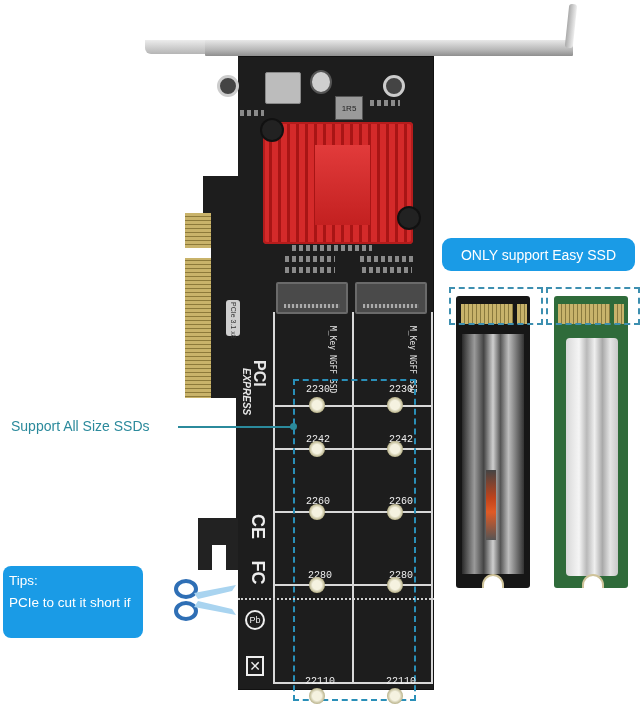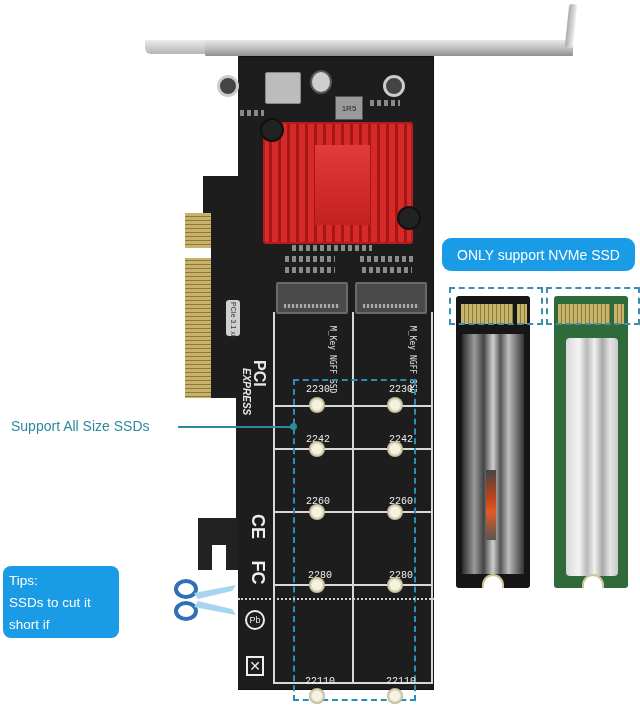--- a/index.html
+++ b/index.html
@@ -67,21 +67,21 @@
     
     .vtext { color: #e6e6e6; transform-origin: left top; white-space: nowrap; }
 
     
     .callout-nvme { left: 442px; top: 238px; width: 193px; height: 33px;
       background: #1a9be6; border-radius: 9px; color: #fff; font-size: 14px;
       display: flex; align-items: center; justify-content: center; }
     .callout-size { left: 11px; top: 418px; color: #2b8a9c; font-size: 14px; }
     .callout-line { left: 178px; top: 426px; width: 116px; height: 2px; background: #2b8a9c; }
     .callout-dot { left: 290px; top: 423px; width: 7px; height: 7px; border-radius: 50%; background: #2b8a9c; }
-    .tips { left: 3px; top: 566px; width: 116px; height: 72px; background: #1a9be6;
+    .tips { left: 3px; top: 566px; width: 140px; height: 72px; background: #1a9be6;
       border-radius: 8px; color: #fff; font-size: 13.5px; padding: 4px 6px; line-height: 22px; }
 
     
     .scissors { left: 172px; top: 577px; width: 66px; height: 46px; }
     .cut-line { left: 238px; top: 598px; width: 196px; height: 0; border-top: 2px dotted #cfcfcf; }
 
     
     .ssd { top: 296px; width: 74px; height: 292px; border-radius: 3px; }
     .ssd-dark { left: 456px; background: #161616; }
     .ssd-green { left: 554px; background: #2f6b3a; }
@@ -191,29 +191,29 @@
 <div class="abs" style="left:246px;top:656px;width:18px;height:20px;border:2px solid #eee;color:#eee;font-size:14px;text-align:center;line-height:16px;">✕</div>
 
 <div class="abs cut-line"></div>
 <svg class="abs scissors" viewBox="0 0 66 46">
   <ellipse cx="14" cy="12" rx="10" ry="8" fill="none" stroke="#2f6fb5" stroke-width="4"></ellipse>
   <ellipse cx="14" cy="34" rx="10" ry="8" fill="none" stroke="#2f6fb5" stroke-width="4"></ellipse>
   <path d="M22 16 L64 8 L60 14 L26 22 Z" fill="#a9d4f0"></path>
   <path d="M22 30 L64 38 L60 32 L26 24 Z" fill="#a9d4f0"></path>
 </svg>
 
-<div class="abs callout-nvme">ONLY support NVMe SSD</div>
+<div class="abs callout-nvme">ONLY support Easy SSD</div>
 
 <div class="abs callout-size">Support All Size SSDs</div>
 <div class="abs callout-line"></div>
 <div class="abs callout-dot"></div>
 
 <div class="abs tips">
   <div>Tips:</div>
-  <div>SSDs to cut it short if</div>
+  <div>PCIe to cut it short if</div>
 </div>
 
 <div class="abs ssd ssd-dark"></div>
 <div class="abs ssd-fingers" style="left:461px;width:52px;"></div>
 <div class="abs ssd-fingers" style="left:517px;width:10px;"></div>
 <div class="abs ssd-label-dark"></div>
 <div class="abs ssd-label-dark-stripe"></div>
 <div class="abs ssd-notch" style="left:482px;top:574px;"></div>
 
 <div class="abs ssd ssd-green"></div>

